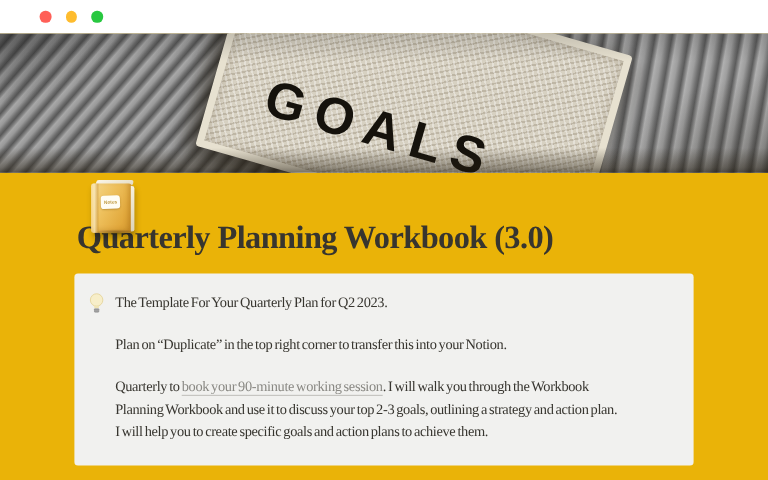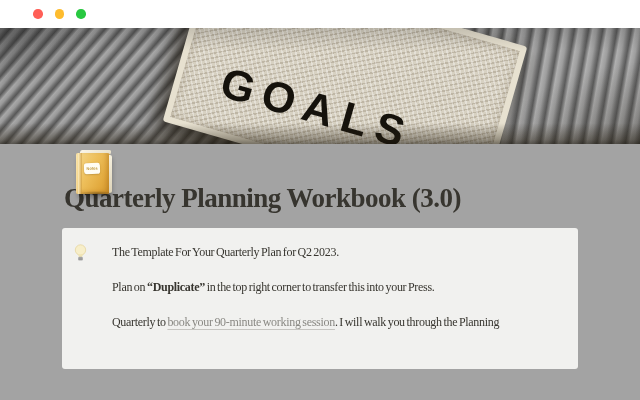--- a/index.html
+++ b/index.html
@@ -1,17 +1,17 @@
 <!DOCTYPE html>
 <html><head>
 <meta charset="utf-8">
 <style>
   html,body{margin:0;padding:0;}
   .screen{
-    position:relative;width:640px;height:400px;overflow:hidden;background:#a3a3a3;
+    position:relative;width:640px;height:400px;overflow:hidden;background:#eab308;
     font-family:"Liberation Serif","DejaVu Serif",serif;color:#37352f;
   }
   
   .titlebar{height:28px;background:#ffffff;display:flex;align-items:center;padding-left:33px;gap:12px;}
   .dot{width:9.5px;height:9.5px;border-radius:50%;display:inline-block;}
   
   .cover{position:relative;height:116px;overflow:hidden;background:#8c8c8c;}
   .cover-base{
     position:absolute;inset:0;
     background-image:repeating-linear-gradient(131deg,#a8a8a8 0px,#9a9a9a 3px,#6f6f6f 6px,#585858 8px,#8f8f8f 11px,#a8a8a8 12px);
@@ -63,31 +63,31 @@
   .book-shadow{position:absolute;bottom:0;left:3px;width:36px;height:5px;
     background:radial-gradient(ellipse at center,rgba(0,0,0,0.3),rgba(0,0,0,0) 70%);}
   
   .page-title{
     margin:36px 0 0 2px;font-size:27px;line-height:36px;font-weight:700;
     letter-spacing:-0.5px;color:#37352f;
   }
   
   .callout{
     margin-top:12px;background:#f1f1ef;border-radius:3px;
-    display:flex;gap:25px;padding:15px 14px 19px 12px;box-sizing:border-box;
+    display:flex;gap:9px;padding:15px 14px 19px 12px;box-sizing:border-box;
   }
   .callout-icon{flex:0 0 13px;padding-top:1px;}
   .callout-body{flex:1;min-width:0;}
   .callout-body p{
     margin:0 0 16.5px;font-size:12px;line-height:18.5px;
     letter-spacing:-0.3px;word-spacing:-1px;color:#37352f;
   }
   .callout-body p:last-child{margin-bottom:0;}
   .callout-body .pline{white-space:nowrap;}
-  .callout-body strong{font-weight:700;}
+  .callout-body strong{font-weight:400;}
   .booking-link{
     color:#8a8984;text-decoration:underline;text-decoration-color:#c6c5c1;
     text-underline-offset:2.5px;text-decoration-thickness:1px;cursor:pointer;
   }
 </style>
 </head>
 <body>
 
 <div class="screen">
 
@@ -130,23 +130,24 @@
           <rect x="4.3" y="12.8" width="4.4" height="3.8" rx="1.2" fill="#adadad"></rect>
           <line x1="4.3" y1="14.1" x2="8.7" y2="14.1" stroke="#8f8f8f" stroke-width="0.7"></line>
           <line x1="4.5" y1="15.4" x2="8.5" y2="15.4" stroke="#8f8f8f" stroke-width="0.7"></line>
         </svg>
       </div>
       <div class="callout-body">
         <p>
           <span>The Template For Your Quarterly Plan for Q2 2023.</span>
         </p>
         <p>
-          <span>Plan on </span><strong>“Duplicate”</strong><span> in the top right corner to transfer this into your Press.</span>
+          <span>Plan on </span><strong>“Duplicate”</strong><span> in the top right corner to transfer this into your Notion.</span>
         </p>
         <p>
-          <span class="pline"><span>Quarterly to </span><a class="booking-link">book your 90-minute working session</a><span>. I will walk you through the Planning</span></span><br>
-          <br>
+          <span class="pline"><span>Quarterly to </span><a class="booking-link">book your 90-minute working session</a><span>. I will walk you through the Workbook</span></span><br>
+          <span class="pline">Planning Workbook and use it to discuss your top 2-3 goals, outlining a strategy and action plan.</span><br>
+          <span class="pline">I will help you to create specific goals and action plans to achieve them.</span>
         </p>
       </div>
     </div>
 
   </div>
 </div>
 
 </body></html>

